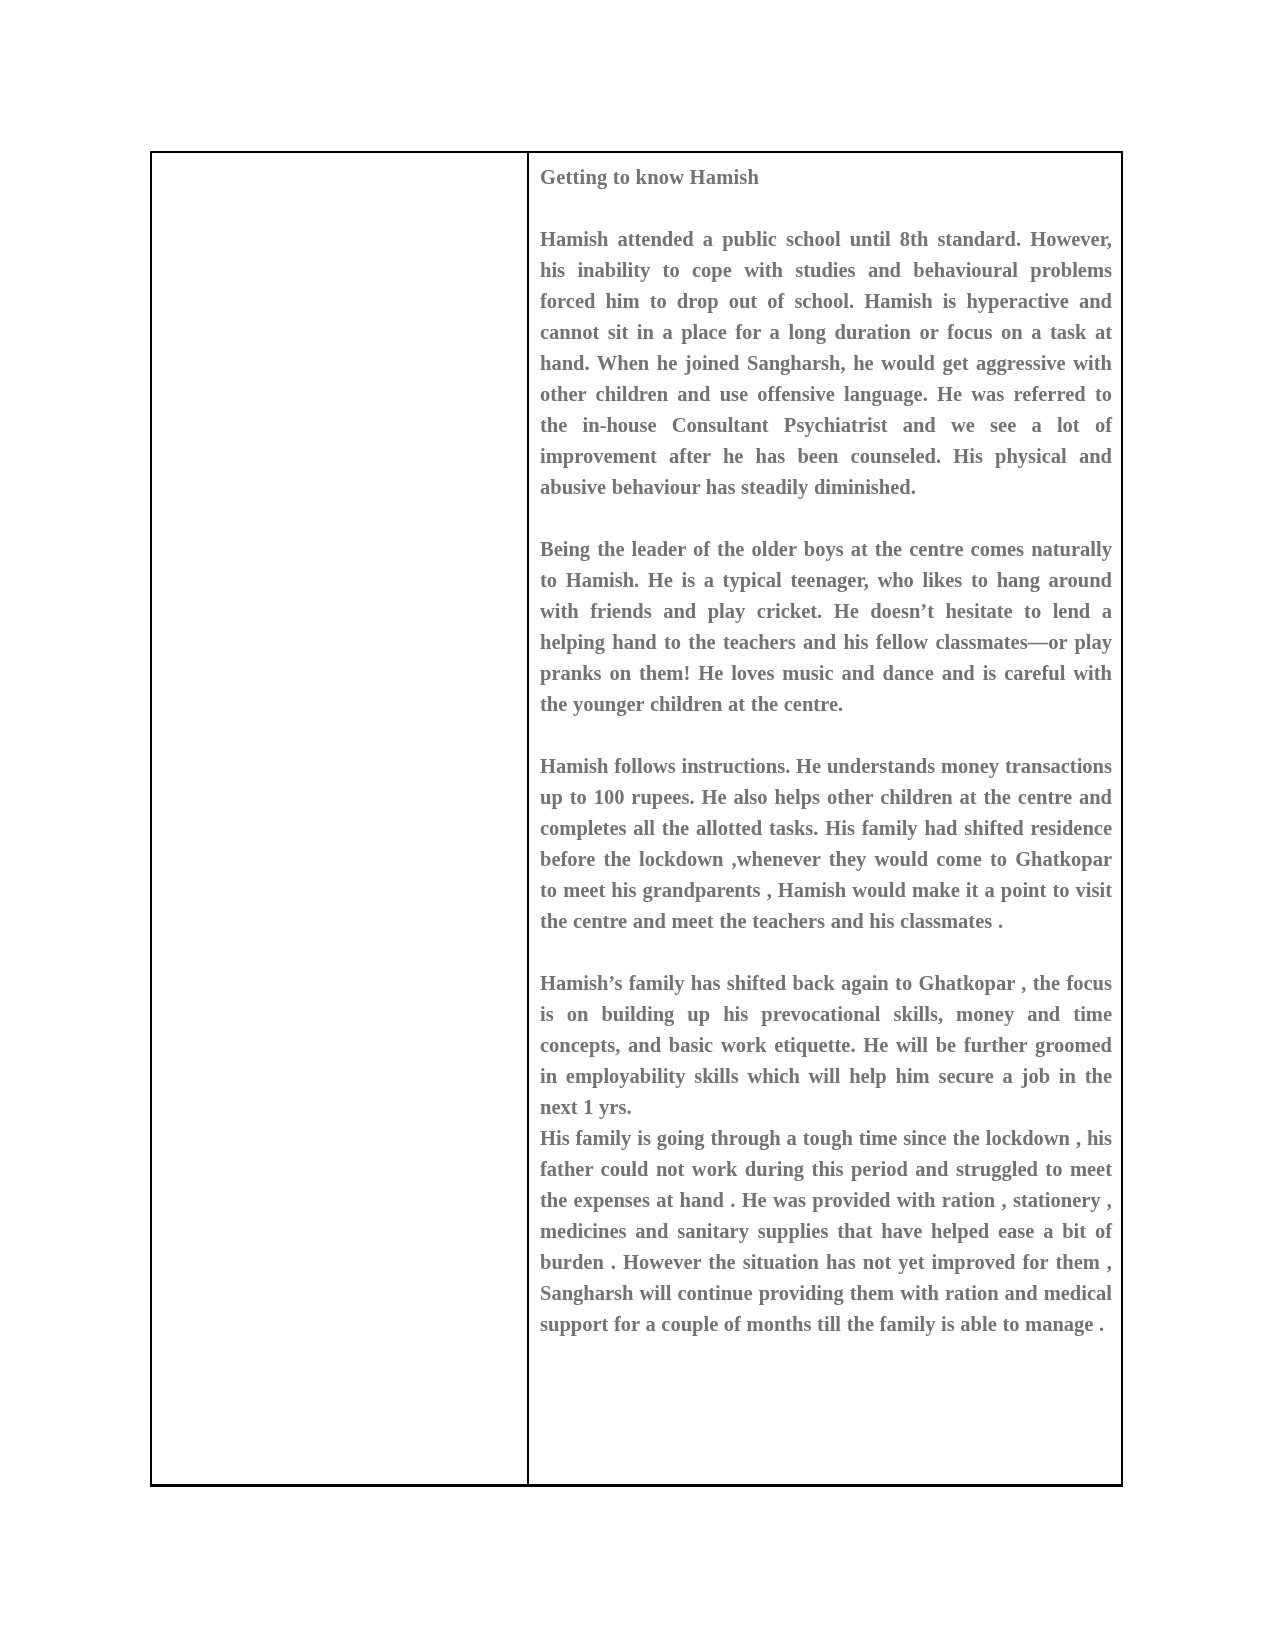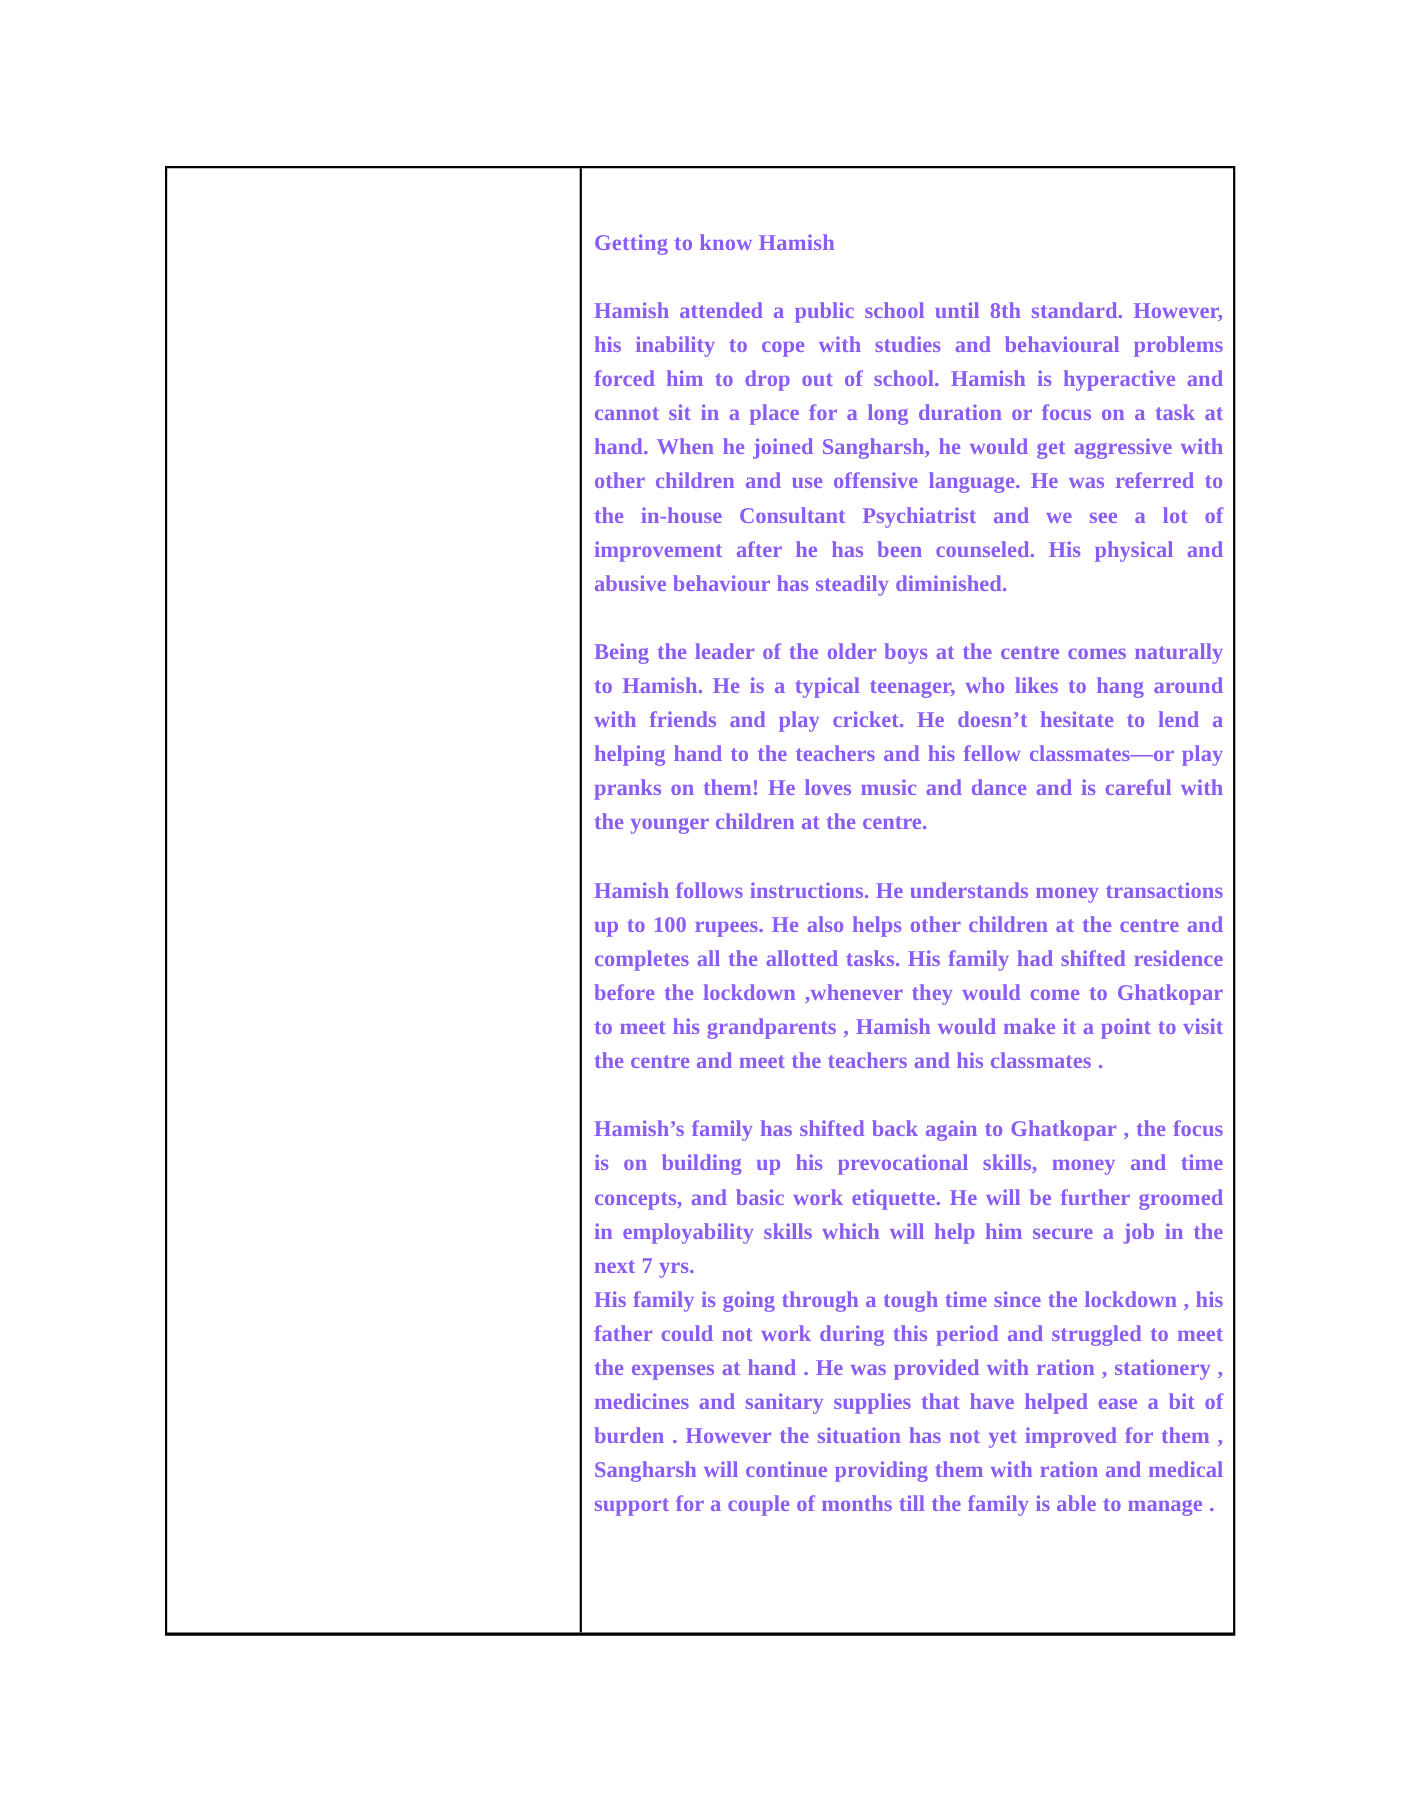--- a/index.html
+++ b/index.html
@@ -30,24 +30,23 @@
   .cell-left {
     width: 377px;
     box-sizing: border-box;
     border-right: 2px solid #000000;
     flex: none;
   }
   .cell-right {
     flex: 1;
     box-sizing: border-box;
     padding: 9px 9px 4px 11px;
-    color: #8b5cf6;
+    color: #737373;
     font-size: 20.5px;
     line-height: 31px;
-    margin-top: 44px;
   }
   .block {
     margin: 0 0 31px 0;
     font-weight: bold;
   }
   .heading {
     font-weight: bold;
     font-size: 20.5px;
     line-height: 31px;
     text-align: left;
@@ -65,17 +64,17 @@
 <body>
 
 <div class="page">
   <div class="doc-table">
     <div class="cell-left"></div>
     <div class="cell-right">
       <h2 class="block heading">Getting to know Hamish</h2>
       <p class="block para">Hamish attended a public school until 8th standard. However, his inability to cope with studies and behavioural problems forced him to drop out of school. Hamish is hyperactive and cannot sit in a place for a long duration or focus on a task at hand. When he joined Sangharsh, he would get aggressive with other children and use offensive language. He was referred to the in-house Consultant Psychiatrist and we see a lot of improvement after he has been counseled. His physical and abusive behaviour has steadily diminished.</p>
       <p class="block para">Being the leader of the older boys at the centre comes naturally to Hamish. He is a typical teenager, who likes to hang around with friends and play cricket. He doesn’t hesitate to lend a helping hand to the teachers and his fellow classmates—or play pranks on them!  He loves music and dance and is careful with the younger children at the centre.</p>
       <p class="block para">Hamish follows instructions. He understands money transactions up to 100 rupees. He also helps other children at the centre and completes all the allotted tasks. His family had shifted residence before the lockdown ,whenever they would come to Ghatkopar to meet his grandparents , Hamish would make it a point to visit the centre and meet the teachers and his classmates .</p>
-      <p class="block para no-gap-after">Hamish’s family has shifted back again to Ghatkopar , the focus is on building up his prevocational skills, money and time concepts, and basic work etiquette. He will be further groomed in employability skills which will help him secure a job in the next 7 yrs.</p>
+      <p class="block para no-gap-after">Hamish’s family has shifted back again to Ghatkopar , the focus is on building up his prevocational skills, money and time concepts, and basic work etiquette. He will be further groomed in employability skills which will help him secure a job in the next 1 yrs.</p>
       <p class="block para">His family is going through a tough time since the lockdown , his father could not work during this period and struggled to meet the expenses at hand . He was provided with ration , stationery , medicines and sanitary supplies that have helped ease a bit of burden . However the situation has not yet improved for them , Sangharsh will continue providing them with ration and medical support for a couple of months till the family is able to manage  .</p>
     </div>
   </div>
 </div>
 
 </body></html>

